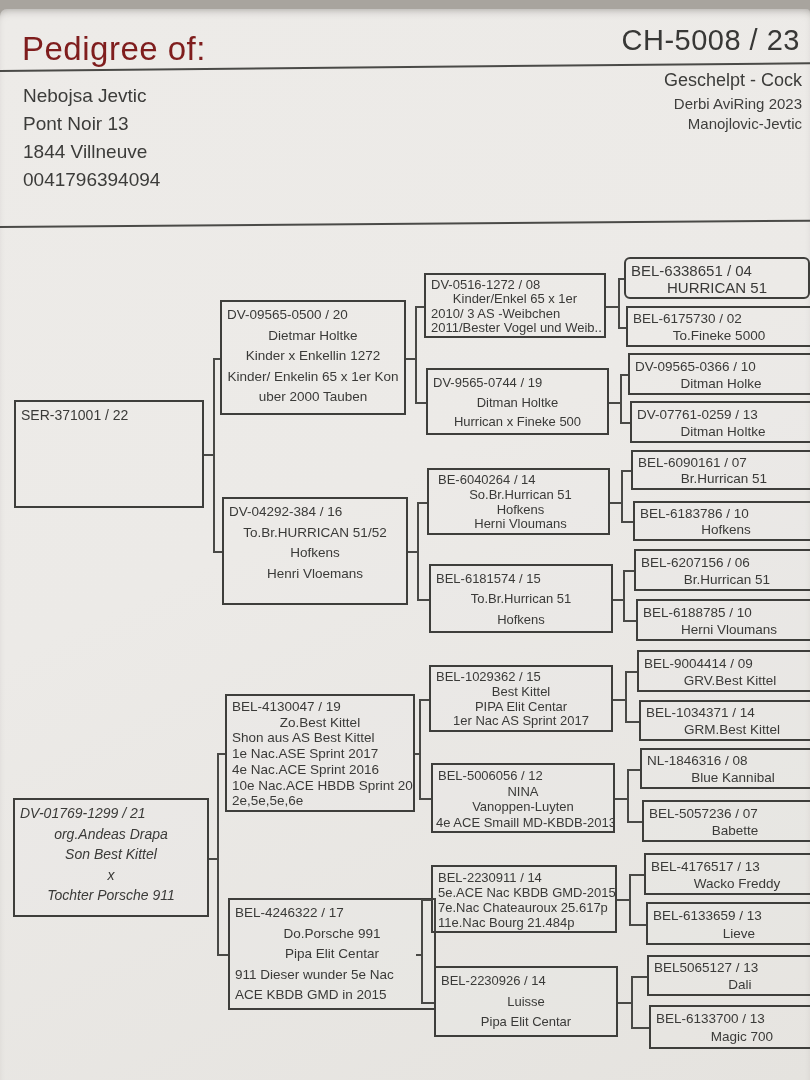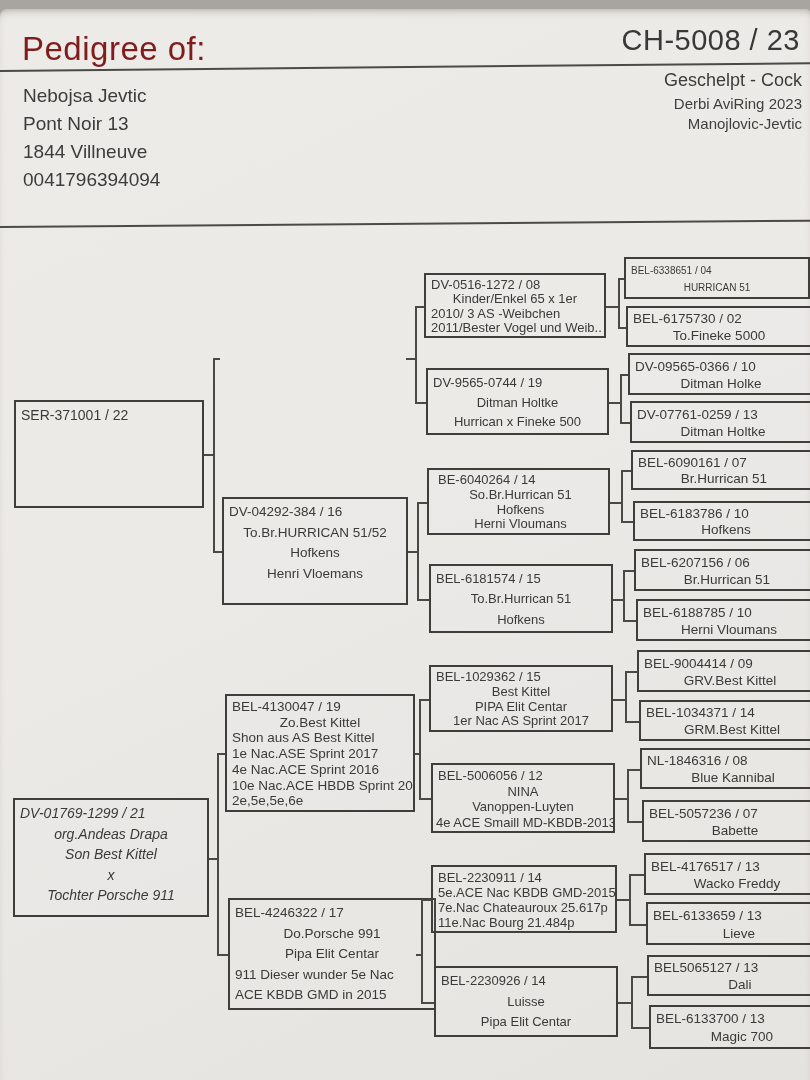--- a/index.html
+++ b/index.html
@@ -70,20 +70,27 @@
     <div class="box" style="left: 14px; top: 400px; width: 190px; height: 108px; font-size: 14px; line-height: 20.5px;">
       <div class="ln l">SER-371001 / 22</div>
     </div>
     <div class="box" style="left: 13px; top: 798px; width: 196px; height: 119px; font-size: 14px; line-height: 20.5px; font-style: italic;">
       <div class="ln l">DV-01769-1299 / 21</div>
       <div class="ln c">org.Andeas Drapa</div>
       <div class="ln c">Son Best Kittel</div>
       <div class="ln c">x</div>
       <div class="ln c">Tochter Porsche 911</div>
     </div>
+    <div class="box" style="left: 220px; top: 300px; width: 186px; height: 115px; font-size: 13.5px; line-height: 20.5px;">
+      <div class="ln l">DV-09565-0500 / 20</div>
+      <div class="ln c">Dietmar Holtke</div>
+      <div class="ln c">Kinder x Enkellin 1272</div>
+      <div class="ln c">Kinder/ Enkelin 65 x 1er Kon</div>
+      <div class="ln c">uber 2000 Tauben</div>
+    </div>
     <div class="box" style="left: 222px; top: 497px; width: 186px; height: 108px; font-size: 13.5px; line-height: 20.5px;">
       <div class="ln l">DV-04292-384 / 16</div>
       <div class="ln c">To.Br.HURRICAN 51/52</div>
       <div class="ln c">Hofkens</div>
       <div class="ln c">Henri Vloemans</div>
     </div>
     <div class="box" style="left: 225px; top: 694px; width: 190px; height: 118px; font-size: 13.5px; line-height: 15.7143px;">
       <div class="ln l">BEL-4130047 / 19</div>
       <div class="ln c">Zo.Best Kittel</div>
       <div class="ln l">Shon aus AS Best Kittel</div>
@@ -137,21 +144,21 @@
       <div class="ln l">BEL-2230911 / 14</div>
       <div class="ln l">5e.ACE Nac KBDB GMD-2015</div>
       <div class="ln l">7e.Nac Chateauroux 25.617p</div>
       <div class="ln l">11e.Nac Bourg 21.484p</div>
     </div>
     <div class="box" style="left: 434px; top: 966px; width: 184px; height: 71px; font-size: 13px; line-height: 20.5px;">
       <div class="ln l">BEL-2230926 / 14</div>
       <div class="ln c">Luisse</div>
       <div class="ln c">Pipa Elit Centar</div>
     </div>
-    <div class="box" style="left: 624px; top: 257px; width: 186px; height: 42px; font-size: 10px; line-height: 17px;">
+    <div class="box" style="left: 624px; top: 257px; width: 186px; height: 42px; font-size: 15px; line-height: 17px; border-radius: 6px;">
       <div class="ln l">BEL-6338651 / 04</div>
       <div class="ln c">HURRICAN 51</div>
     </div>
     <div class="box" style="left: 626px; top: 306px; width: 186px; height: 41px; font-size: 13.5px; line-height: 16.5px;">
       <div class="ln l">BEL-6175730 / 02</div>
       <div class="ln c">To.Fineke 5000</div>
     </div>
     <div class="box" style="left: 628px; top: 353px; width: 186px; height: 42px; font-size: 13.5px; line-height: 17px;">
       <div class="ln l">DV-09565-0366 / 10</div>
       <div class="ln c">Ditman Holke</div>

